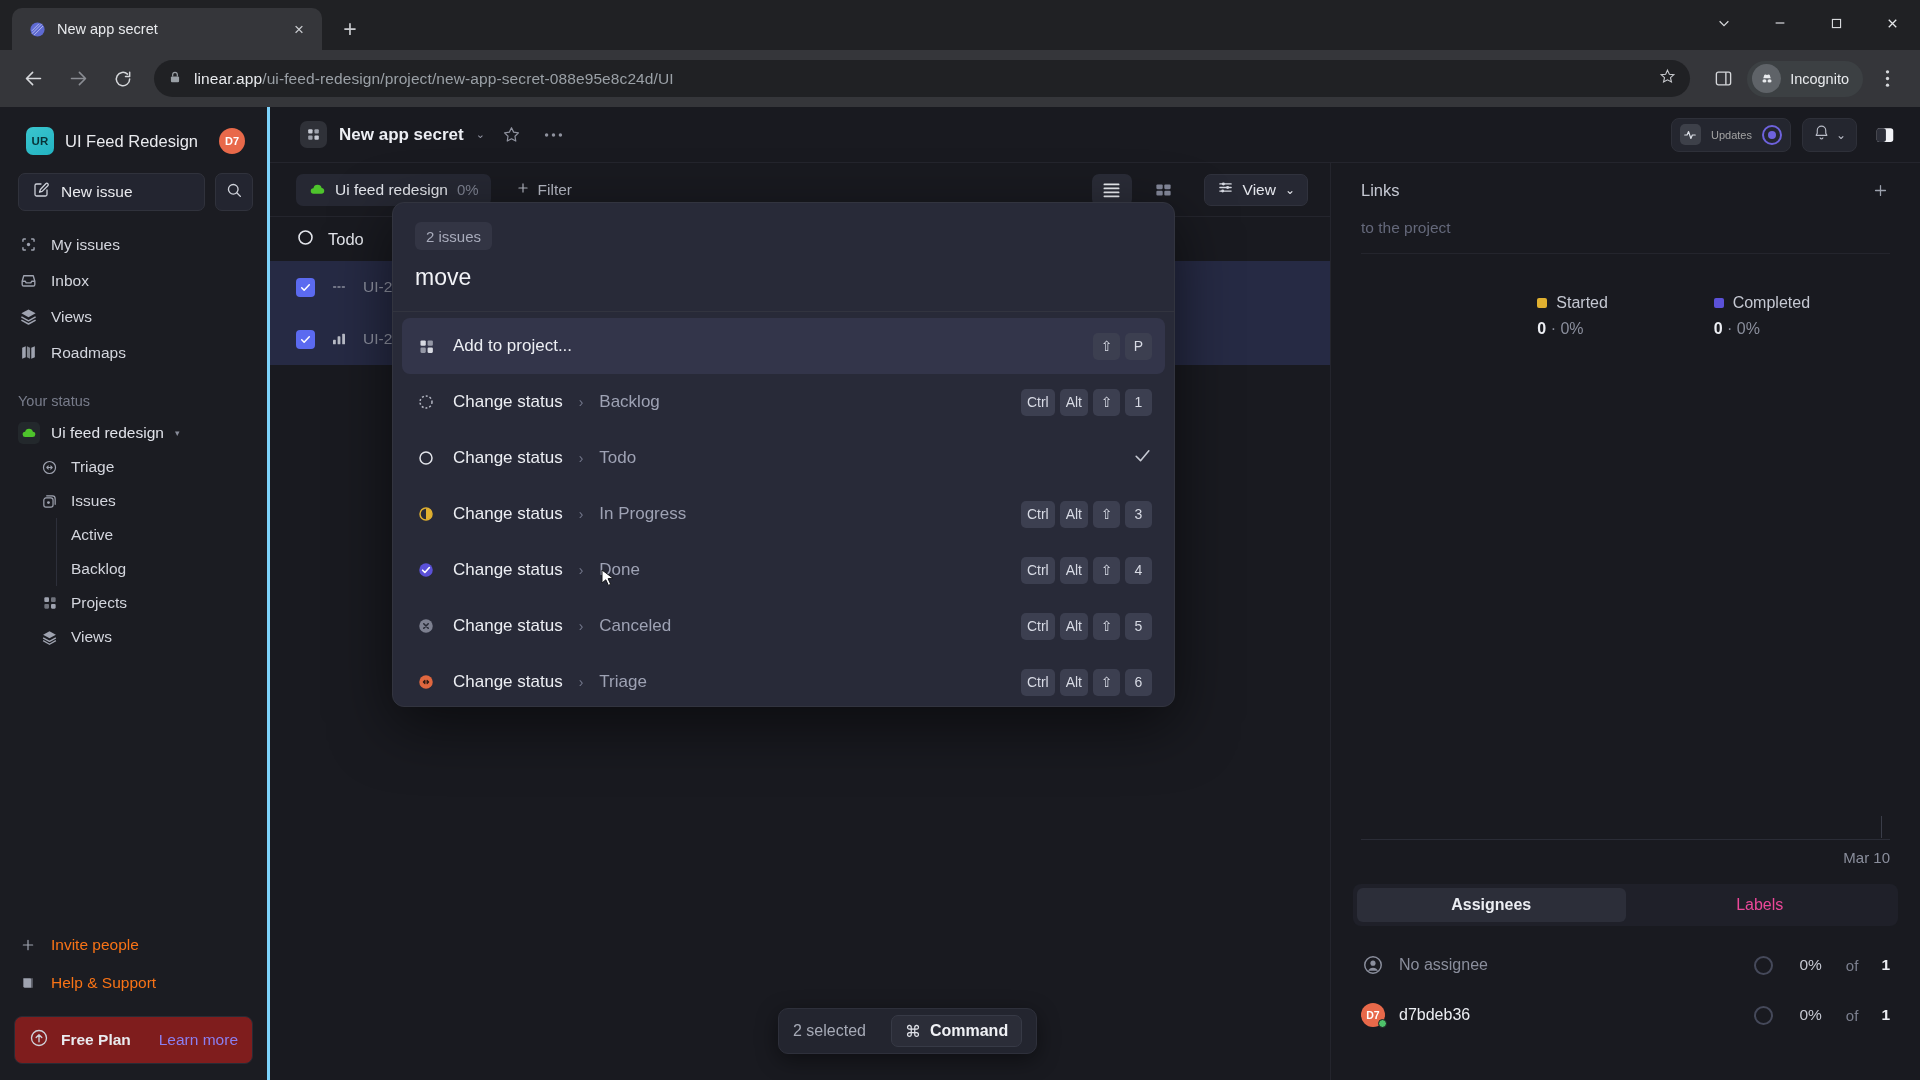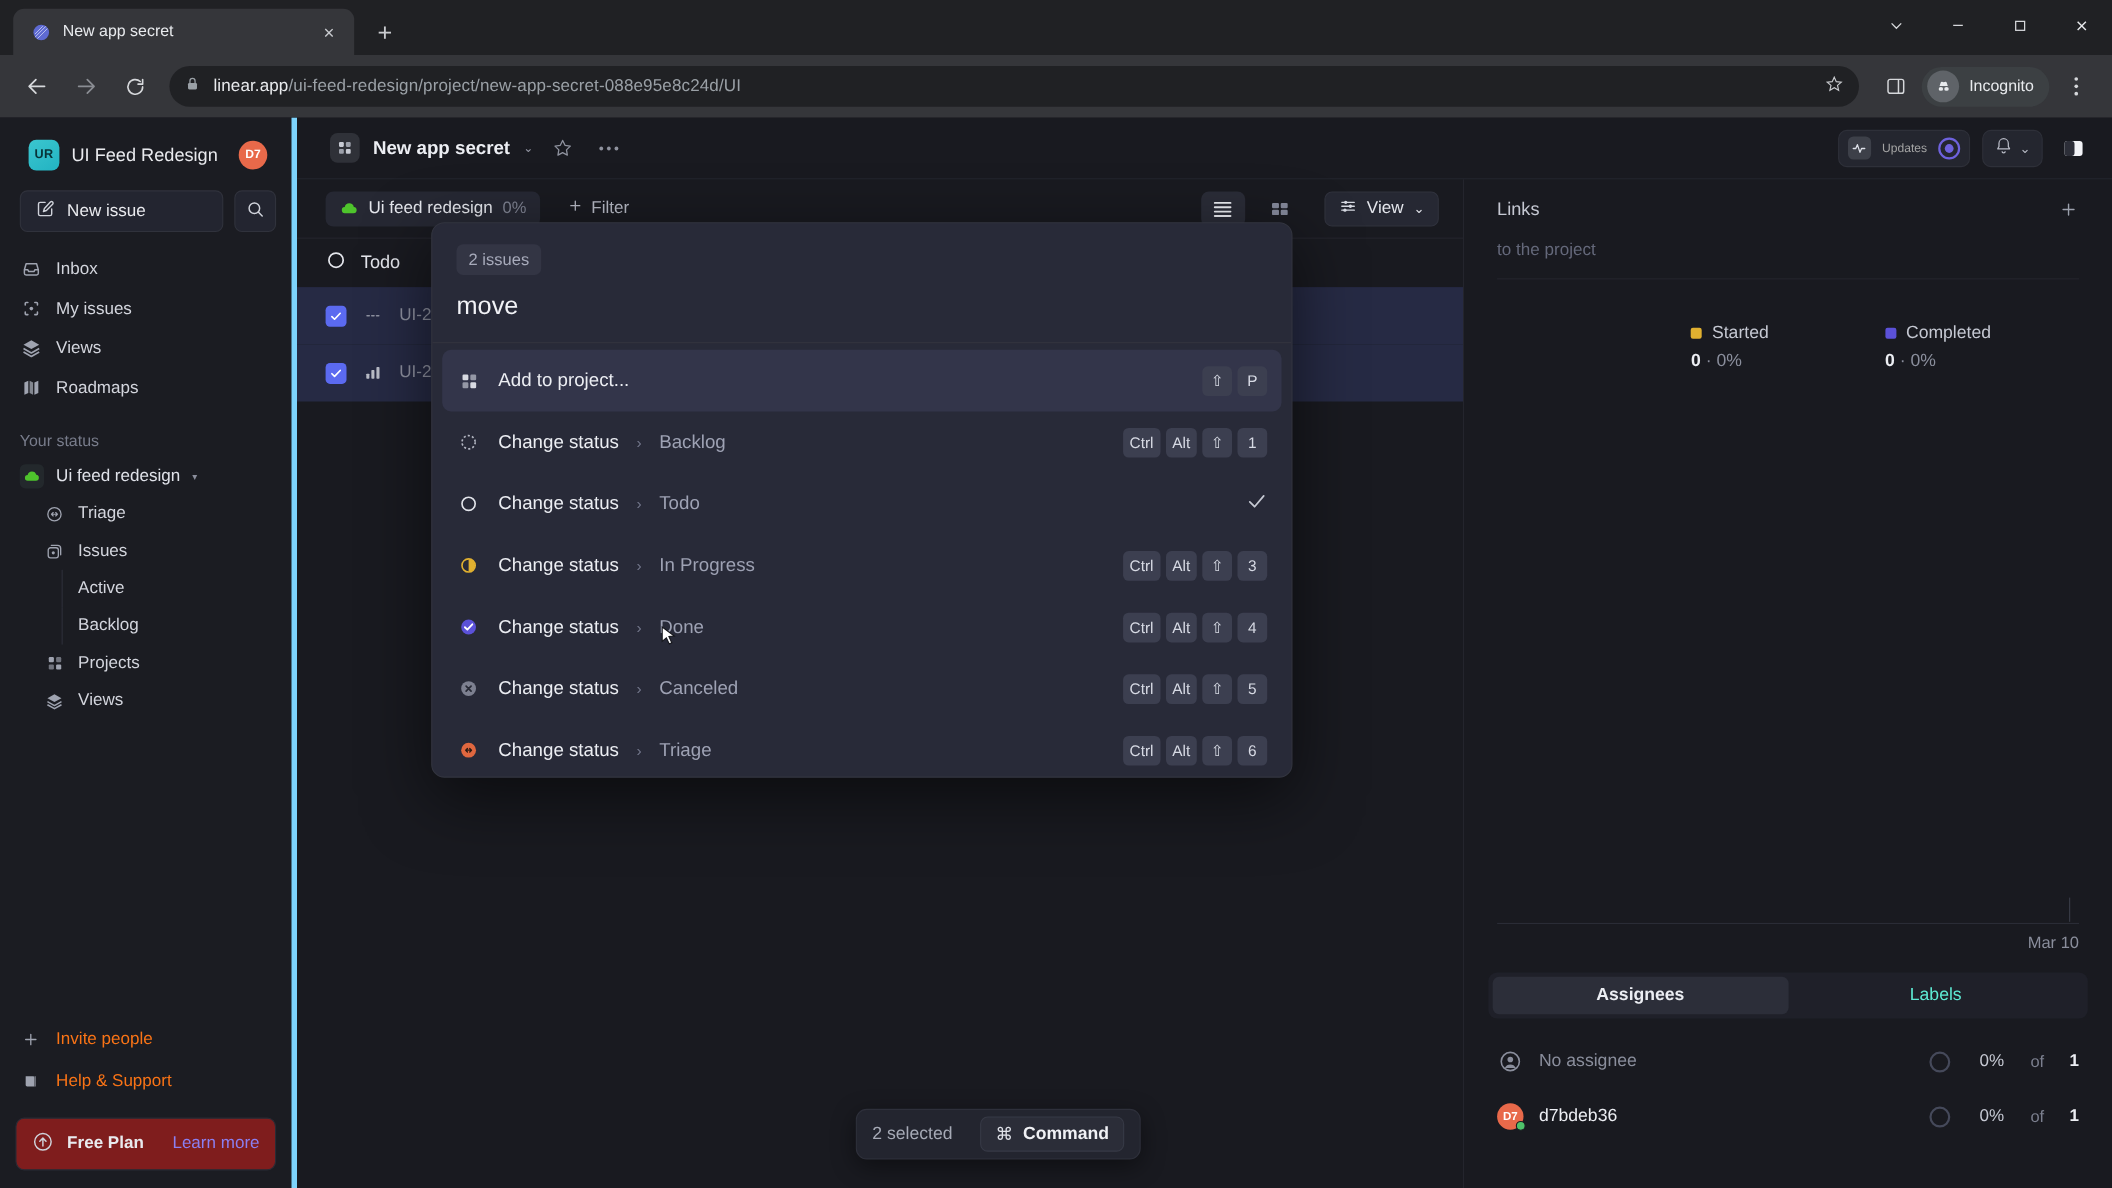--- a/index.html
+++ b/index.html
@@ -74,21 +74,21 @@
   }
   .incognito-label { color: #e8eaed; font-size: 14.5px; }
 
   
   .app { height: 973px; display: flex; background: #191a20; position: relative; }
 
   
   .sidebar {
     width: 270px; flex: 0 0 270px; background: #1b1c22;
     display: flex; flex-direction: column; padding: 10px 0 0 0;
-    border-right: 5px solid #7dd3fc;
+    border-right: 3px solid #7dd3fc;
   }
   .ws-row {
     display: flex; align-items: center; gap: 11px; padding: 6px 14px 6px 18px;
     margin: 4px 8px 0 8px; border-radius: 6px;
   }
   .ws-logo {
     width: 28px; height: 28px; border-radius: 7px;
     background: linear-gradient(145deg,#3bc6cf,#22b3c2);
     display: flex; align-items: center; justify-content: center;
     color: #083338; font-size: 11.5px; font-weight: 700; letter-spacing: .3px; flex: 0 0 28px;
@@ -285,21 +285,21 @@
   .chart-tick {
     position: absolute; right: 8px; bottom: 46px; width: 1px; height: 22px; background: #3a3d49;
   }
   .chart-date {
     position: absolute; right: 0; bottom: 18px; color: #8a8e9c; font-size: 15px;
   }
 
   .tabs-row { display: flex; gap: 0; margin: 0 22px 0 22px; background: #1f2029; border-radius: 8px; padding: 4px; }
   .tab-seg {
     flex: 1; height: 34px; border-radius: 6px; display: flex; align-items: center;
-    justify-content: center; color: #5eead4; font-size: 16px;
+    justify-content: center; color: #ec4899; font-size: 16px;
   }
   .tab-seg.active { background: #2c2e39; color: #eceef3; font-weight: 600; }
 
   .assignee-row {
     display: flex; align-items: center; gap: 14px; padding: 0 30px; height: 50px;
   }
   .as-ico { width: 24px; flex: 0 0 24px; display:flex; align-items:center; justify-content:center; }
   .as-avatar {
     width: 24px; height: 24px; border-radius: 50%; background: #e8694a;
     display: flex; align-items: center; justify-content: center; flex: 0 0 24px;
@@ -493,34 +493,34 @@
               <path d="M16 16l4.5 4.5" stroke="#cfd2da" stroke-width="1.8" stroke-linecap="round"></path>
             </svg>
         </span>
       </div>
     </div>
 
     <div class="nav-list">
       <div class="nav-item">
         <span class="ico">
           <svg width="19" height="19" viewBox="0 0 24 24">
-              <path d="M4 13l2-7h12l2 7v4a2 2 0 01-2 2H6a2 2 0 01-2-2z" stroke="#9fa3b0" stroke-width="1.7" fill="none" stroke-linejoin="round"></path>
-              <path d="M4 13h4l1 2h6l1-2h4" stroke="#9fa3b0" stroke-width="1.7" fill="none" stroke-linejoin="round"></path>
-            </svg>
-        </span>
-        <span class="lbl">Inbox</span>
+              <path d="M5 8V6a1 1 0 011-1h2M16 5h2a1 1 0 011 1v2M19 16v2a1 1 0 01-1 1h-2M8 19H6a1 1 0 01-1-1v-2" stroke="#9fa3b0" stroke-width="1.8" fill="none" stroke-linecap="round"></path>
+              <circle cx="12" cy="12" r="2.1" fill="#9fa3b0"></circle>
+            </svg>
+        </span>
+        <span class="lbl">My issues</span>
       </div>
       <div class="nav-item">
         <span class="ico">
           <svg width="19" height="19" viewBox="0 0 24 24">
-              <path d="M5 8V6a1 1 0 011-1h2M16 5h2a1 1 0 011 1v2M19 16v2a1 1 0 01-1 1h-2M8 19H6a1 1 0 01-1-1v-2" stroke="#9fa3b0" stroke-width="1.8" fill="none" stroke-linecap="round"></path>
-              <circle cx="12" cy="12" r="2.1" fill="#9fa3b0"></circle>
-            </svg>
-        </span>
-        <span class="lbl">My issues</span>
+              <path d="M4 13l2-7h12l2 7v4a2 2 0 01-2 2H6a2 2 0 01-2-2z" stroke="#9fa3b0" stroke-width="1.7" fill="none" stroke-linejoin="round"></path>
+              <path d="M4 13h4l1 2h6l1-2h4" stroke="#9fa3b0" stroke-width="1.7" fill="none" stroke-linejoin="round"></path>
+            </svg>
+        </span>
+        <span class="lbl">Inbox</span>
       </div>
       <div class="nav-item">
         <span class="ico">
           <svg width="19" height="19" viewBox="0 0 24 24">
               <path d="M12 3l9 5-9 5-9-5z" fill="#9fa3b0"></path>
               <path d="M3 12.5l9 5 9-5" stroke="#9fa3b0" stroke-width="1.9" fill="none" stroke-linejoin="round"></path>
               <path d="M3 16.5l9 5 9-5" stroke="#9fa3b0" stroke-width="1.9" fill="none" stroke-linejoin="round"></path>
             </svg>
         </span>
         <span class="lbl">Views</span>

